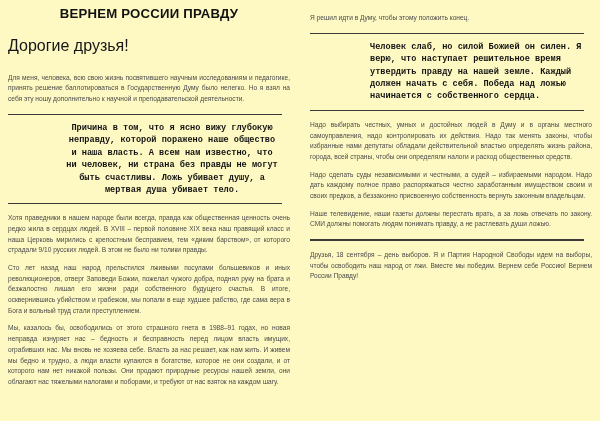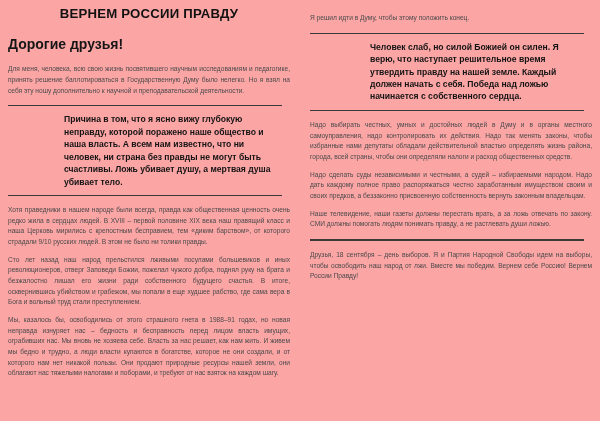--- a/index.html
+++ b/index.html
@@ -16,21 +16,21 @@
     color: #1b1b1b;
     overflow: hidden;
   }
 
   .leaflet {
     width: 600px;
     height: 421px;
     position: relative;
     display: flex;
     flex-direction: row;
-    background: #fca5a5;
+    background: #fef9c3;
   }
 
   
   .col {
     width: 300px;
     height: 421px;
     padding: 0 10px 0 8px;
     position: relative;
   }
   .col-left  { padding: 0 10px 0 8px; }
@@ -43,44 +43,45 @@
     font-weight: 700;
     letter-spacing: 0.2px;
     color: #121212;
     padding-top: 7px;
     padding-bottom: 2px;
     line-height: 1.1;
   }
 
   
   .salutation {
-    font-size: 14px;
-    font-weight: 700;
+    font-size: 16px;
+    font-weight: 400;
     color: #161616;
     margin-top: 12px;
-    margin-bottom: 12px;
+    margin-bottom: 18px;
     line-height: 1.2;
   }
 
   
   p.body {
     font-size: 6.6px;
     line-height: 1.62;
     color: #4a4a4a;
     margin: 0 0 7px 0;
     text-align: justify;
     text-justify: inter-word;
     -webkit-font-smoothing: none;
   }
   p.body:last-child { margin-bottom: 0; }
 
   
   .pullquote {
     margin: 9px 8px 9px 0;
     padding: 0;
+    font-family: Liberation Mono, monospace;
   }
   .pullquote .rule {
     height: 1px;
     background: #3a3a3a;
     width: 100%;
     margin: 0;
   }
   .pullquote .rule-bottom {
     height: 1px;
     background: #3a3a3a;
@@ -88,21 +89,21 @@
     margin: 0;
   }
   .pullquote .qtext {
     font-size: 8.6px;
     font-weight: 700;
     line-height: 1.45;
     color: #141414;
     padding: 7px 2px 7px 0;
     margin-left: 56px;
   }
-  .pullquote.indent-md .qtext { margin-left: 56px; }
+  .pullquote.indent-md .qtext { margin-left: 56px; text-align: center; }
   .pullquote.indent-sm .qtext { margin-left: 50px; }
   .pullquote.indent-lg .qtext { margin-left: 60px; }
   .gap-top-sm { margin-top: 5px; }
 </style>
 </head>
 <body>
 
 <div class="leaflet">
 
   <div class="col col-left">

